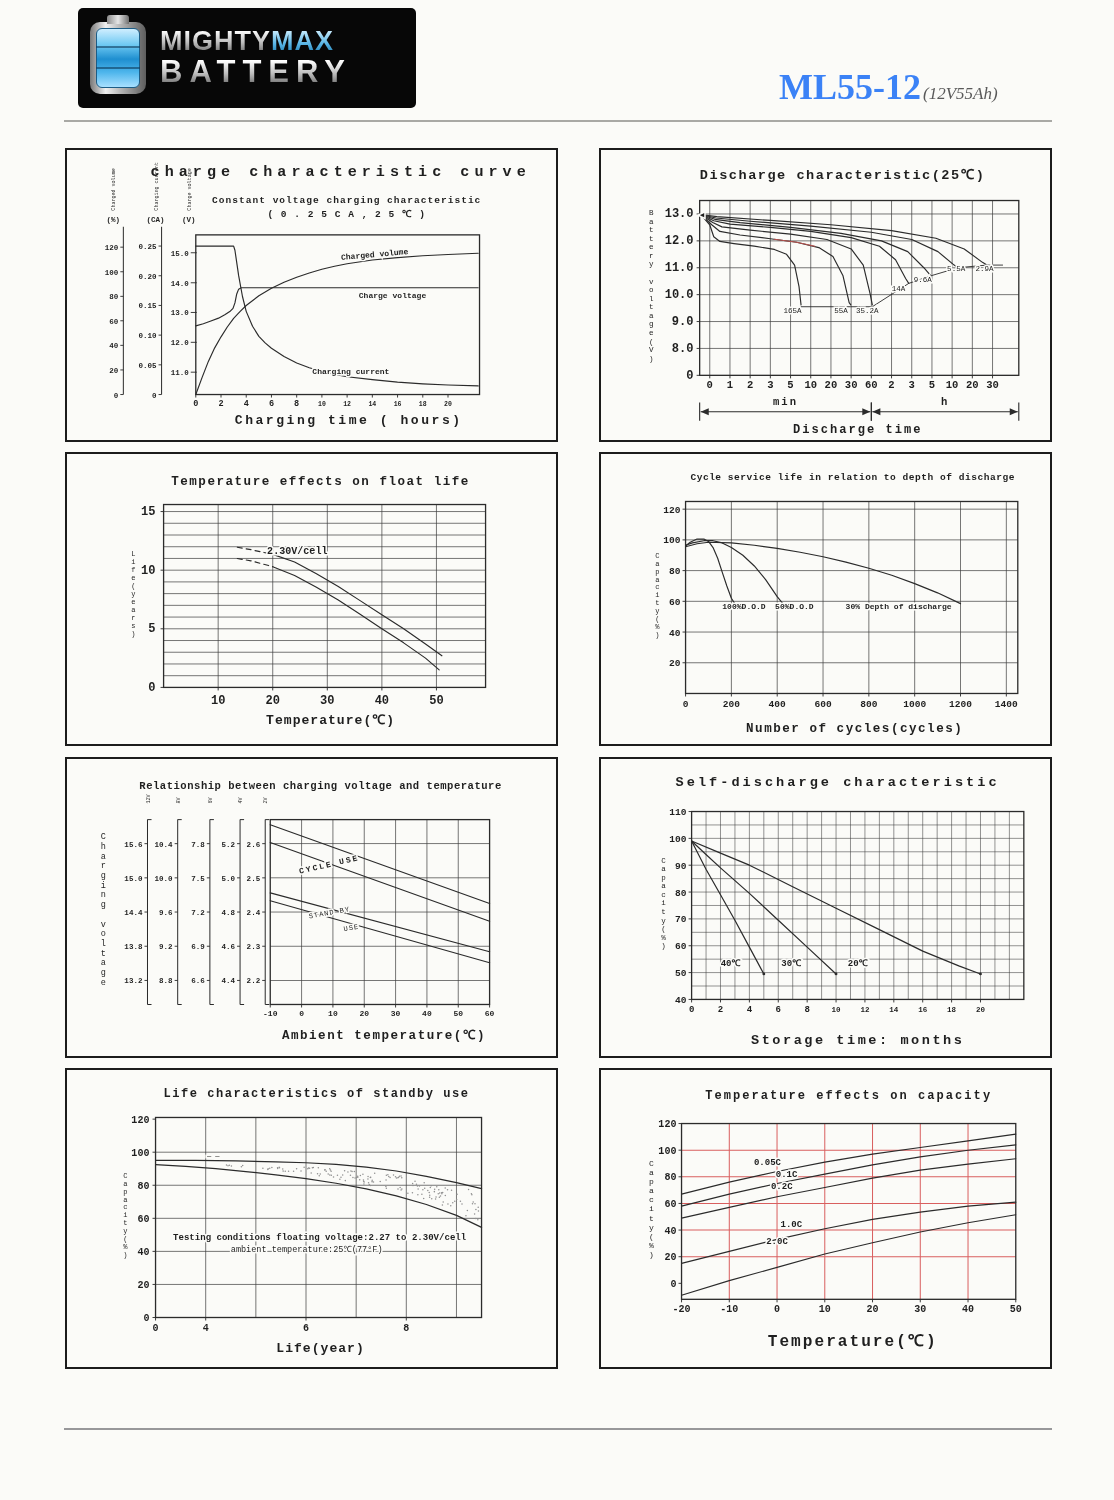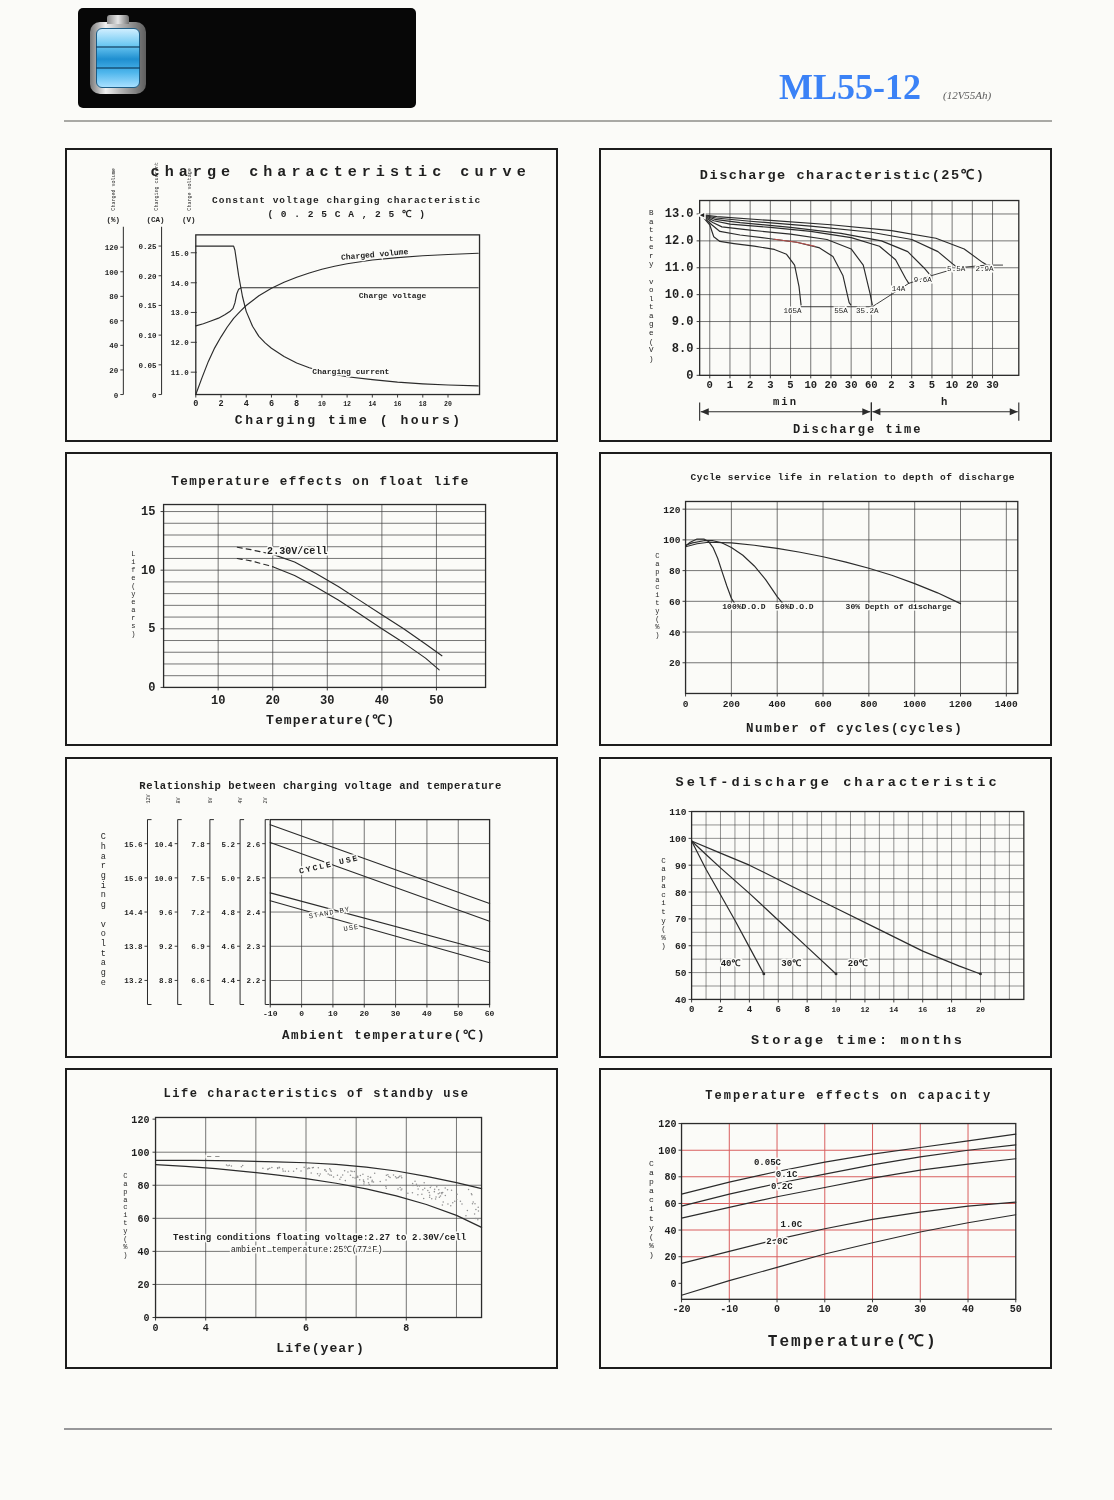--- a/index.html
+++ b/index.html
@@ -18,21 +18,21 @@
   .seg1{top:33%;} .seg2{top:62%;}
   .logo-text{line-height:1.02;}
   .logo-l1{font-size:27px;font-weight:700;letter-spacing:1px;}
   .logo-l1 .silver, .logo-l2{background:linear-gradient(180deg,#ffffff 15%,#bdbdbd 55%,#6e6e6e 90%);
         -webkit-background-clip:text;background-clip:text;color:transparent;}
   .logo-l1 .max{background:linear-gradient(180deg,#d6f1ff 10%,#57b5e6 60%,#1d79ad 95%);
         -webkit-background-clip:text;background-clip:text;color:transparent;}
   .logo-l2{font-size:31px;font-weight:700;letter-spacing:7px;}
   .model{position:absolute;left:779px;top:66px;font-family:"Liberation Serif","DejaVu Serif",serif;white-space:nowrap;}
   .model .mno{font-size:36px;font-weight:700;color:#3b82f6;}
-  .model .mspec{font-size:11px;font-style:italic;color:#5a5a5a;margin-left:22px;}
+  .model .mspec{font-size:17px;font-style:italic;color:#5a5a5a;margin-left:2px;}
   .rule{position:absolute;left:64px;width:988px;height:2px;background:#a9a9a5;}
   .rule-top{top:120px;} .rule-bottom{top:1428px;background:#98989a;}
   
   .panel{position:absolute;border:2px solid #1c1c1c;background:transparent;}
   .p1{left:65px;top:148px;width:489px;height:290px;}
   .p2{left:599px;top:148px;width:449px;height:290px;}
   .p3{left:65px;top:452px;width:489px;height:290px;}
   .p4{left:599px;top:452px;width:449px;height:290px;}
   .p5{left:65px;top:757px;width:489px;height:297px;}
   .p6{left:599px;top:757px;width:449px;height:297px;}
@@ -45,20 +45,26 @@
 <body>
 
 <div class="page">
 
   <div class="logo">
     <div class="batt">
       <div class="batt-cap"></div>
       <div class="batt-core"></div>
       <div class="batt-seg seg1"></div>
       <div class="batt-seg seg2"></div>
+    </div>
+    <div class="logo-text">
+      <div class="logo-l1">
+        <span class="silver">MIGHTY</span><span class="max">MAX</span>
+      </div>
+      <div class="logo-l2">BATTERY</div>
     </div>
   </div>
 
   <div class="model">
     <span class="mno">ML55-12</span><span class="mspec">(12V55Ah)</span>
   </div>
 
   <div class="rule rule-top"></div>
 
   <section class="panel p1">

